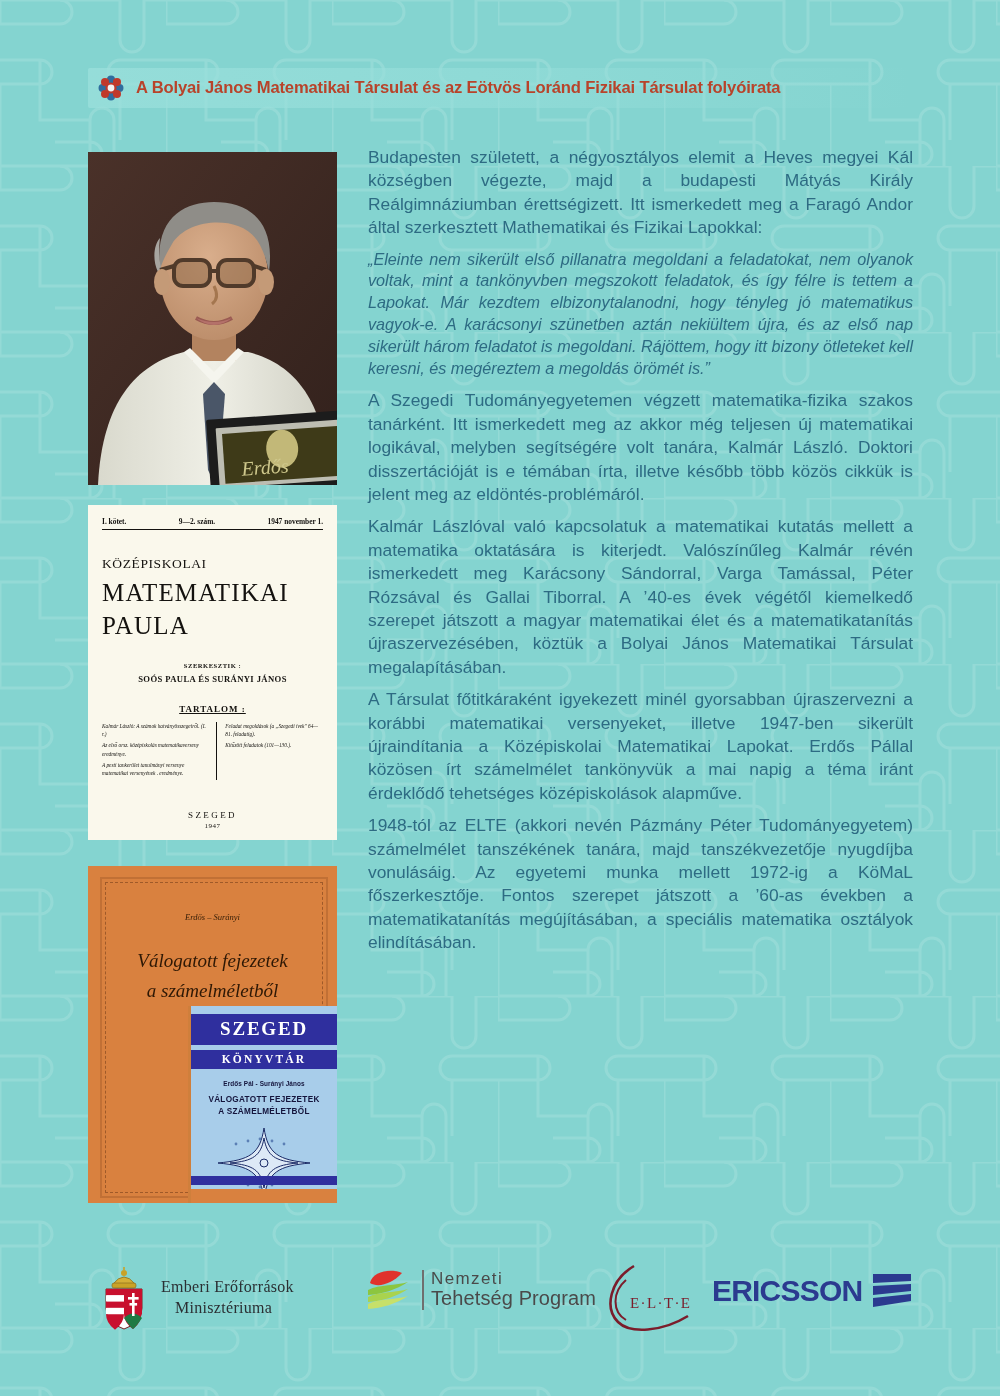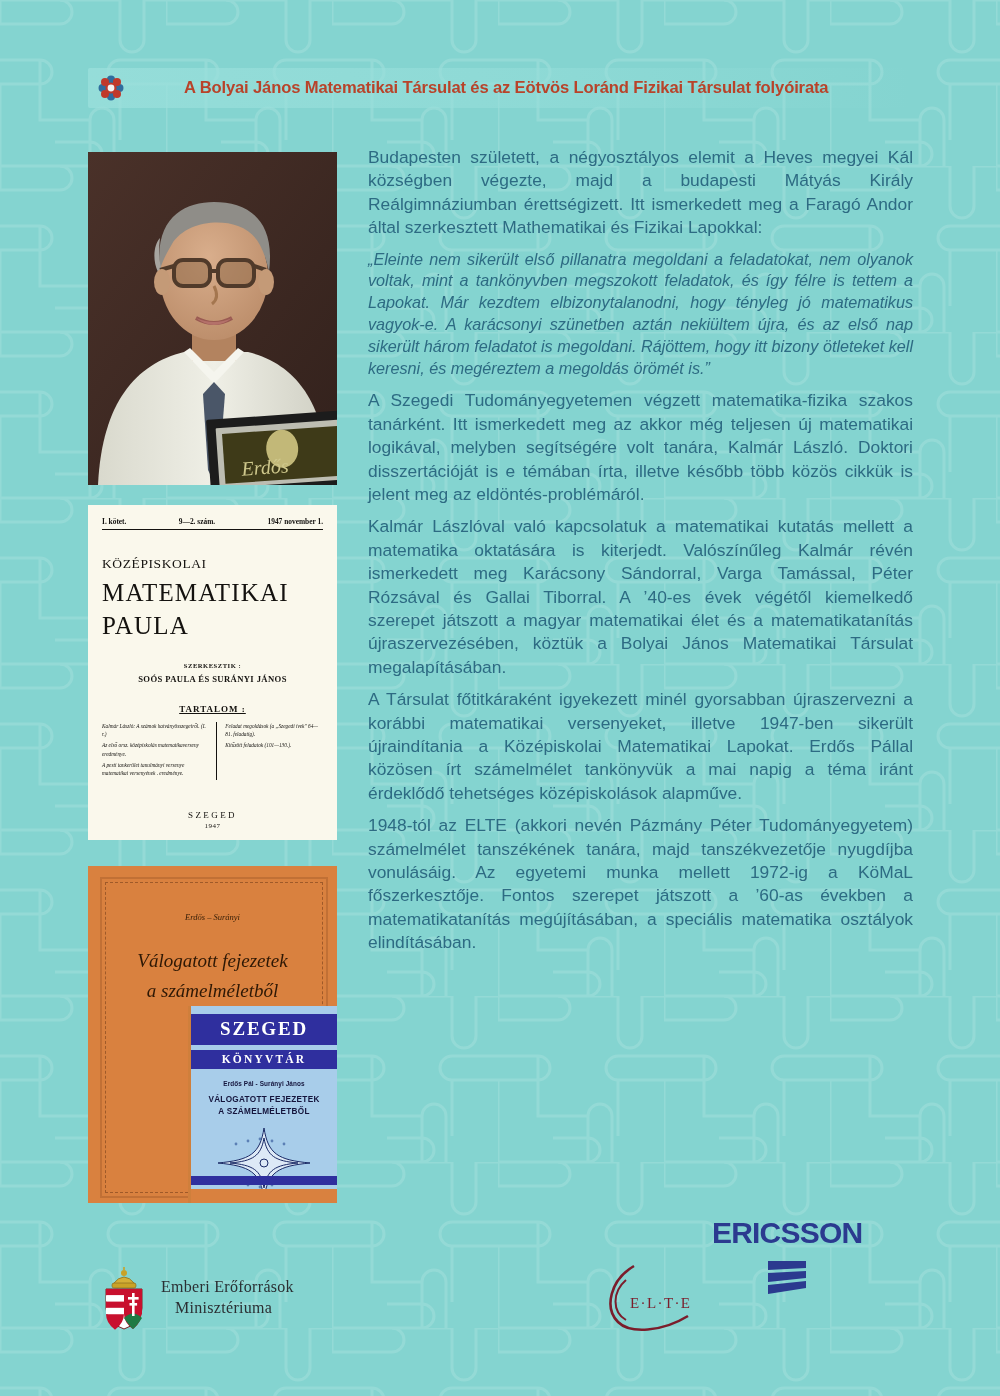--- a/index.html
+++ b/index.html
@@ -47,21 +47,20 @@
     border-radius: 2px;
     padding-left: 10px;
   }
   #header .rosette { flex: 0 0 auto; width: 26px; height: 26px; }
   #header .headline {
     font-size: 16.6px;
     font-weight: bold;
     color: #b8432a;
     letter-spacing: -.15px;
     white-space: nowrap;
-    margin-left: 48px;
   }
 
   
   .media { position: absolute; left: 88px; }
 
   #portrait {
     top: 152px;
     width: 249px;
     height: 333px;
     background: #3a2420;
@@ -221,21 +220,21 @@
     color: #4a4a4a;
     font-size: 19px;
     line-height: 1.08;
     border-left: 2.5px solid #6f6f6f;
     padding-left: 7px;
   }
   #logo-ntp .l1 { display:block; font-size: 17px; letter-spacing: 1.4px; }
   #logo-ntp .l2 { display:block; font-size: 20px; letter-spacing: .1px; }
 
   #logo-elte { left: 604px; top: 1264px; }
-  #logo-ericsson { left: 712px; top: 1216px; display:flex; align-items:center; gap: 9px; flex-direction: column; }
+  #logo-ericsson { left: 712px; top: 1272px; display:flex; align-items:center; gap: 9px; }
   #logo-ericsson .word {
     font-size: 30px; font-weight: bold; color: #2b3a8f;
     letter-spacing: -.8px; font-family:"Liberation Sans", sans-serif;
   }
 </style>
 </head>
 <body>
 
 <div id="page">
 
@@ -447,20 +446,32 @@
           <rect x="31.5" y="37" width="7.6" height="2.6"></rect>
         </g>
       </g>
     </svg>
     <div class="txt">
       <span class="l1">Emberi Erőforrások</span>
       <span class="l2">Minisztériuma</span>
     </div>
   </div>
 
+  <div class="logo" id="logo-ntp">
+    <svg width="48" height="44" viewBox="0 0 48 44" aria-hidden="true">
+      <path d="M4,15 C6,3 26,0 36,5 C26,16 12,20 4,15 Z" fill="#e0322c"></path>
+      <path d="M2,22 C14,16 30,18 42,14 C30,22 16,26 2,27 Z" fill="#8cc63f"></path>
+      <path d="M2,29 C14,23 30,25 42,21 C30,29 16,33 2,34 Z" fill="#a9d34e"></path>
+      <path d="M2,36 C14,30 30,32 42,28 C30,36 16,40 2,41 Z" fill="#c7e06a"></path>
+    </svg>
+    <div class="txt">
+      <span class="l1">Nemzeti</span>
+      <span class="l2">Tehetség Program</span>
+    </div>
+  </div>
 
   <div class="logo" id="logo-elte">
     <svg width="92" height="70" viewBox="0 0 92 70" aria-hidden="true">
       <path d="M30,2 C6,16 0,44 14,58 C26,70 58,68 84,52" fill="none" stroke="#7b1d2b" stroke-width="2.6"></path>
       <path d="M22,16 C8,28 8,48 22,56" fill="none" stroke="#7b1d2b" stroke-width="2"></path>
       <text x="26" y="44" font-family="Liberation Serif, serif" font-size="15" letter-spacing="1.4" fill="#7b1d2b">E·L·T·E</text>
     </svg>
   </div>
 
   <div class="logo" id="logo-ericsson">

